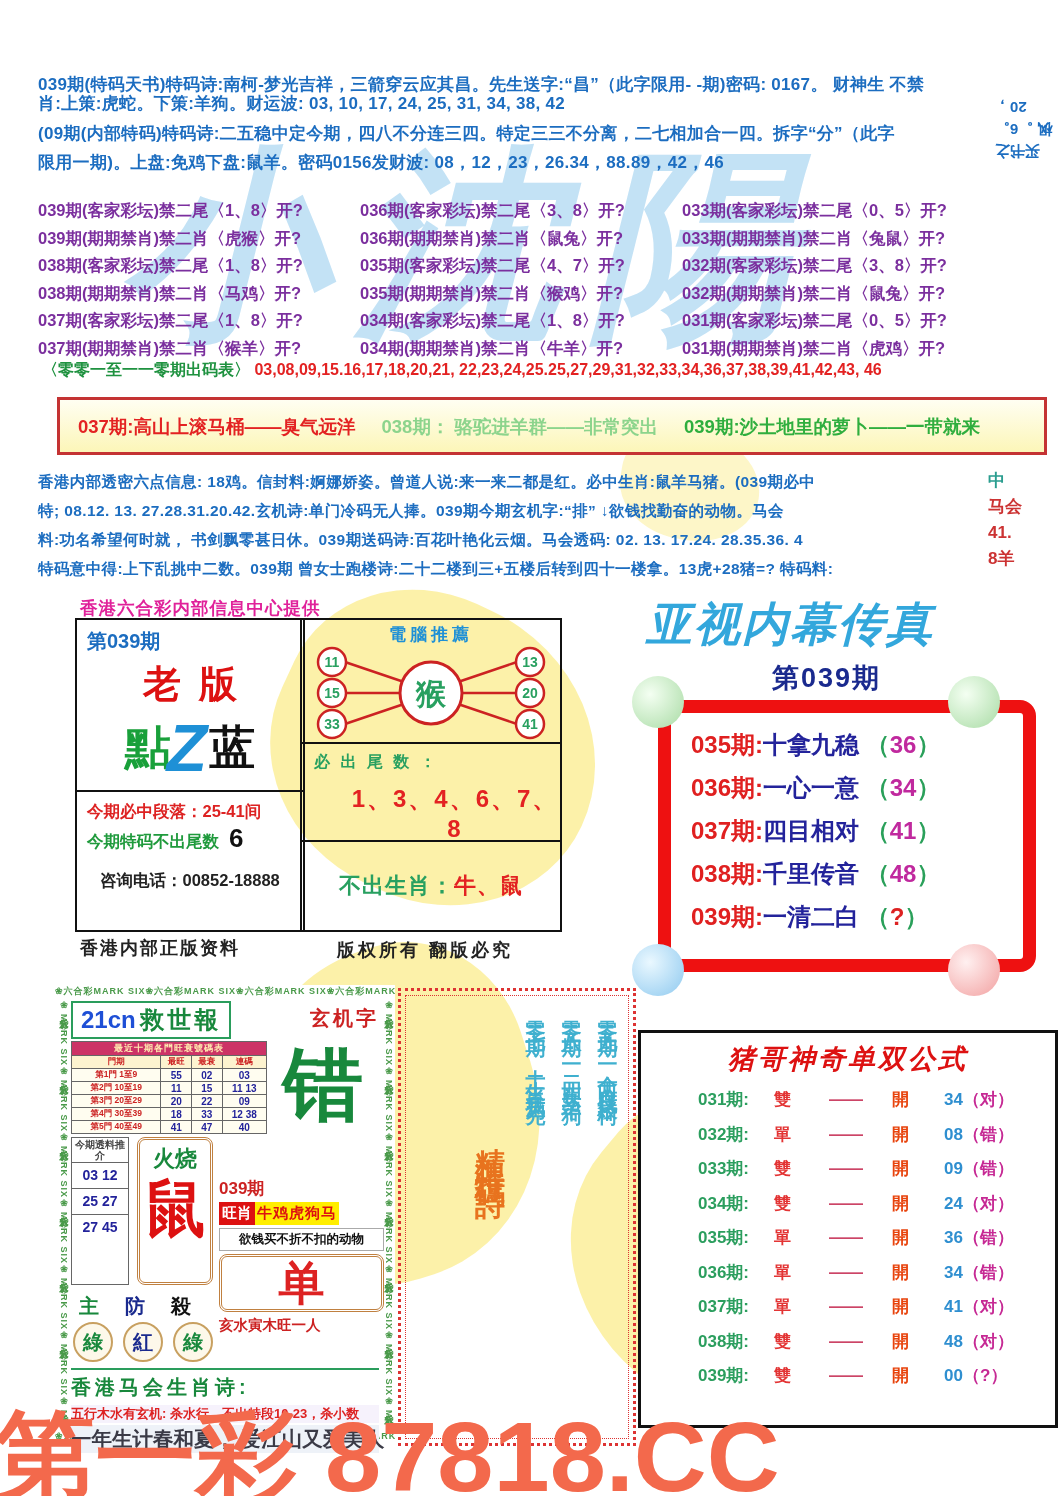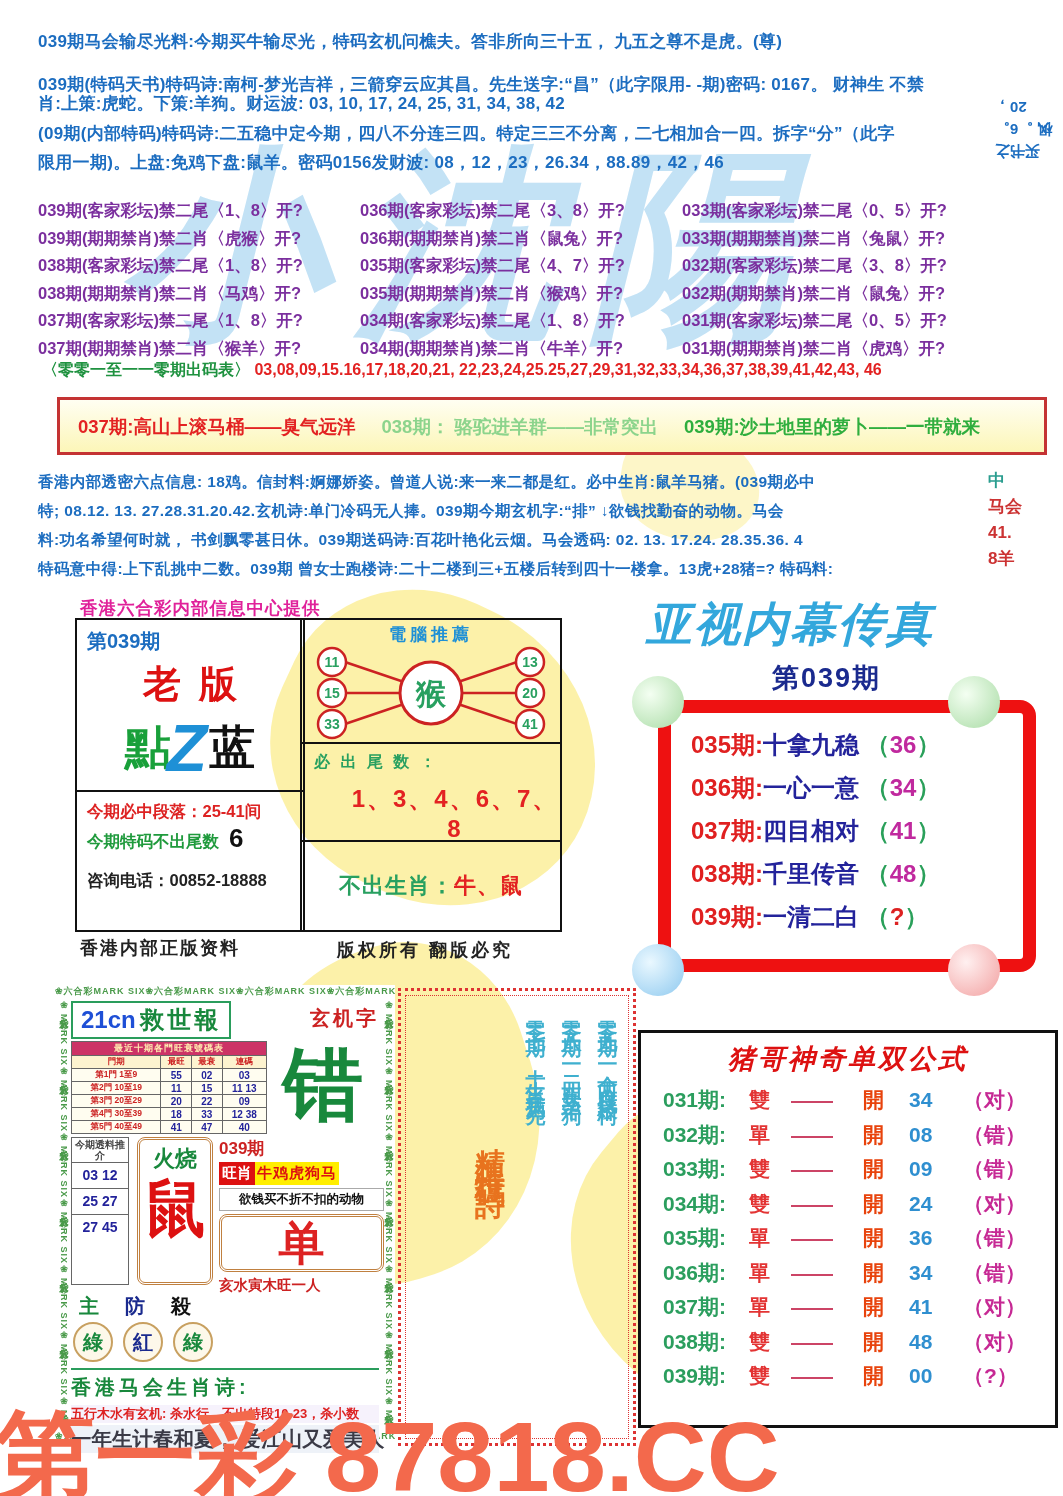--- a/index.html
+++ b/index.html
@@ -41,21 +41,21 @@
   .lb-laoban{color:#dd1111;font-size:38px;text-align:center;letter-spacing:18px;margin-top:4px;text-indent:18px;}
   .lb-dzl{display:flex;align-items:center;justify-content:center;margin-top:2px;height:72px;}
   .lb-dian{color:#19a03a;font-size:46px;}
   .lb-z{color:#1e90d6;font-size:66px;font-style:italic;margin:0 2px 0 -4px;line-height:.8;}
   .lb-lan{color:#111;font-size:46px;}
   .lb-div{border-top:2px solid #111;margin-top:6px;}
   .lb-rows{padding:6px 10px;font-size:16.5px;line-height:27px;}
   .lb-r1{color:#dd2222;}
   .lb-r2{color:#1f9a3c;}
   .lb-r2 .big6{color:#111;font-size:26px;margin-left:10px;}
-  .lb-r3{color:#222;margin-top:12px;}
+  .lb-r3{color:#222;margin-top:12px;margin-left:13px;}
   .lb-footer{position:absolute;left:80px;top:936px;color:#222;font-size:18px;letter-spacing:2px;}
 
   .compbox{position:absolute;left:300px;top:618px;width:258px;height:310px;border:2px solid #111;
            display:flex;flex-direction:column;background:transparent;}
   .cb-c1{height:122px;border-bottom:2px solid #111;text-align:center;}
   .cb-title{color:#1e90d6;font-size:17px;letter-spacing:4px;padding-top:3px;}
   .cb-c2{height:96px;border-bottom:2px solid #111;}
   .cb-weishu-lab{color:#28a060;font-size:16px;letter-spacing:3px;padding:8px 0 0 12px;}
   .cb-weishu{color:#e32222;font-size:24px;text-align:center;margin-top:10px;letter-spacing:2px;margin-left:48px;}
   .cb-c3{flex:1;display:flex;align-items:center;justify-content:center;font-size:22px;letter-spacing:1px;}
@@ -111,21 +111,21 @@
   .np-pair:last-child{border-bottom:none;}
   .np-huoshao{flex:1;border:3px double #c08040;border-radius:8px;margin-left:8px;text-align:center;height:142px;}
   .np-huo{color:#18883c;font-size:22px;padding-top:4px;}
   .np-shu{color:#dd1111;font-size:62px;line-height:70px;}
   .np-zfs{display:flex;gap:26px;font-size:20px;margin:8px 0 2px 8px;}
   .np-zhu{color:#18883c;} .np-fang{color:#1a2a8e;} .np-sha{color:#111;}
   .np-circles{display:flex;gap:10px;margin-left:2px;}
   .np-cir{width:36px;height:36px;border:2px solid #c8a060;border-radius:50%;display:flex;
           align-items:center;justify-content:center;font-size:20px;background:#fdf8ea;}
   .np-cir.g{color:#18883c;} .np-cir.b{color:#1a2a8e;}
-  .np-mid-right{flex:1;padding-left:6px;}
+  .np-mid-right{flex:1;padding-left:6px;margin-top:40px;}
   .np-issue{color:#cc2222;font-size:17px;}
   .np-wangxiao{display:flex;margin-top:2px;white-space:nowrap;}
   .np-wx-lab{background:#dd1111;color:#fff;font-size:15px;padding:2px 3px;}
   .np-wx-val{background:#ffee00;color:#dd1111;font-size:15px;padding:2px 2px;letter-spacing:1px;}
   .np-yuqian{color:#111;font-size:12.5px;border:1px solid #aaa;margin-top:3px;padding:2px 19px;white-space:nowrap;}
   .np-danframe{border:3px double #c08040;border-radius:8px;text-align:center;margin-top:3px;}
   .np-dan{color:#dd2222;font-size:46px;line-height:52px;}
   .np-haishui{color:#cc2222;font-size:14.5px;margin-top:4px;white-space:nowrap;}
   .np-sxs{color:#18883c;font-size:20px;letter-spacing:4px;margin-top:6px;border-top:2px solid #2a9d5c;padding-top:4px;}
   .np-wuxing{color:#dd2222;font-size:13px;background:#f6f2fc;margin-top:4px;white-space:nowrap;}
@@ -135,21 +135,21 @@
   .vbox{position:absolute;left:398px;top:988px;width:232px;height:452px;border:3px dotted #dd3333;
         background:transparent;}
   .vbox-in{position:absolute;inset:4px;border:1px dotted #dd3333;padding:8px 10px;writing-mode:vertical-rl;}
   .vpoem{color:#3fb0cf;font-size:20px;letter-spacing:6px;line-height:1.0;margin-left:16px;white-space:nowrap;}
   .vtitle{color:#e8731e;font-size:30px;letter-spacing:10px;margin-left:14px;margin-top:120px;white-space:nowrap;}
 
   
   .zg{position:absolute;left:638px;top:1030px;width:414px;height:392px;border:3px solid #111;background:#fff;}
   .zg-title{color:#dd1111;font-size:27px;letter-spacing:3px;text-align:center;margin-top:8px;font-style:italic;}
   .zg-rows{padding:6px 0 0 22px;}
-  .zg-row{font-size:21px;line-height:34.5px;white-space:nowrap;display:flex;}
+  .zg-row{font-size:17px;line-height:34.5px;white-space:nowrap;display:flex;text-align:right;}
   .zg-qi{color:#2b9e5e;width:86px;}
   .zg-dx{color:#e33434;width:42px;}
   .zg-dash{color:#cc4466;width:72px;}
   .zg-kai{color:#e8430c;width:46px;}
   .zg-num{color:#2f8fd0;width:54px;}
   .zg-res{color:#c62994;}
 
   .footer{position:absolute;left:-6px;top:1392px;color:#f3694c;font-size:99px;z-index:6;
           white-space:nowrap;transform:scaleX(1.02);transform-origin:left;letter-spacing:0px;}
 </style>
@@ -159,21 +159,20 @@
 <div class="page">
 
   <div class="wm-blue">小沈陽</div>
   <div class="blob" style="left:270px;top:600px;width:330px;height:300px;transform:rotate(25deg);"></div>
   <div class="blob" style="left:240px;top:950px;width:300px;height:330px;transform:rotate(-18deg);border-radius:60% 40% 55% 45%;"></div>
   <div class="blob" style="left:560px;top:1120px;width:320px;height:280px;transform:rotate(40deg);border-radius:40% 60% 45% 55%;"></div>
   <div class="blob" style="left:620px;top:430px;width:140px;height:110px;transform:rotate(10deg);opacity:.35;"></div>
 
   <div class="layer">
 
-    <div class="topline" style="top:30px;">039期马会输尽光料:今期买牛输尽光，特码玄机问樵夫。答非所向三十五， 九五之尊不是虎。(尊)</div>
     <div class="topline" style="top:73px;">039期(特码天书)特码诗:南柯-梦光吉祥，三箭穿云应其昌。先生送字:“昌”（此字限用- -期)密码: 0167。 财神生 不禁</div>
     <div class="topline" style="top:92px;">肖:上策:虎蛇。下策:羊狗。财运波: 03, 10, 17, 24, 25, 31, 34, 38, 42</div>
     <div class="topline" style="top:122px;">(09期(内部特码)特码诗:二五稳中定今期，四八不分连三四。特定三三不分离，二七相加合一四。拆字“分”（此字</div>
     <div class="topline" style="top:151px;">限用一期)。上盘:免鸡下盘:鼠羊。密码0156发财波: 08，12，23，26.34，88.89，42，46</div>
     <div class="rotfrag" style="white-space:pre-line;">买书之
 枫 。6。
 20，</div>
 
     <div class="bancol" style="left:38px;">
       <div>039期(客家彩坛)禁二尾〈1、8〉开?</div>

